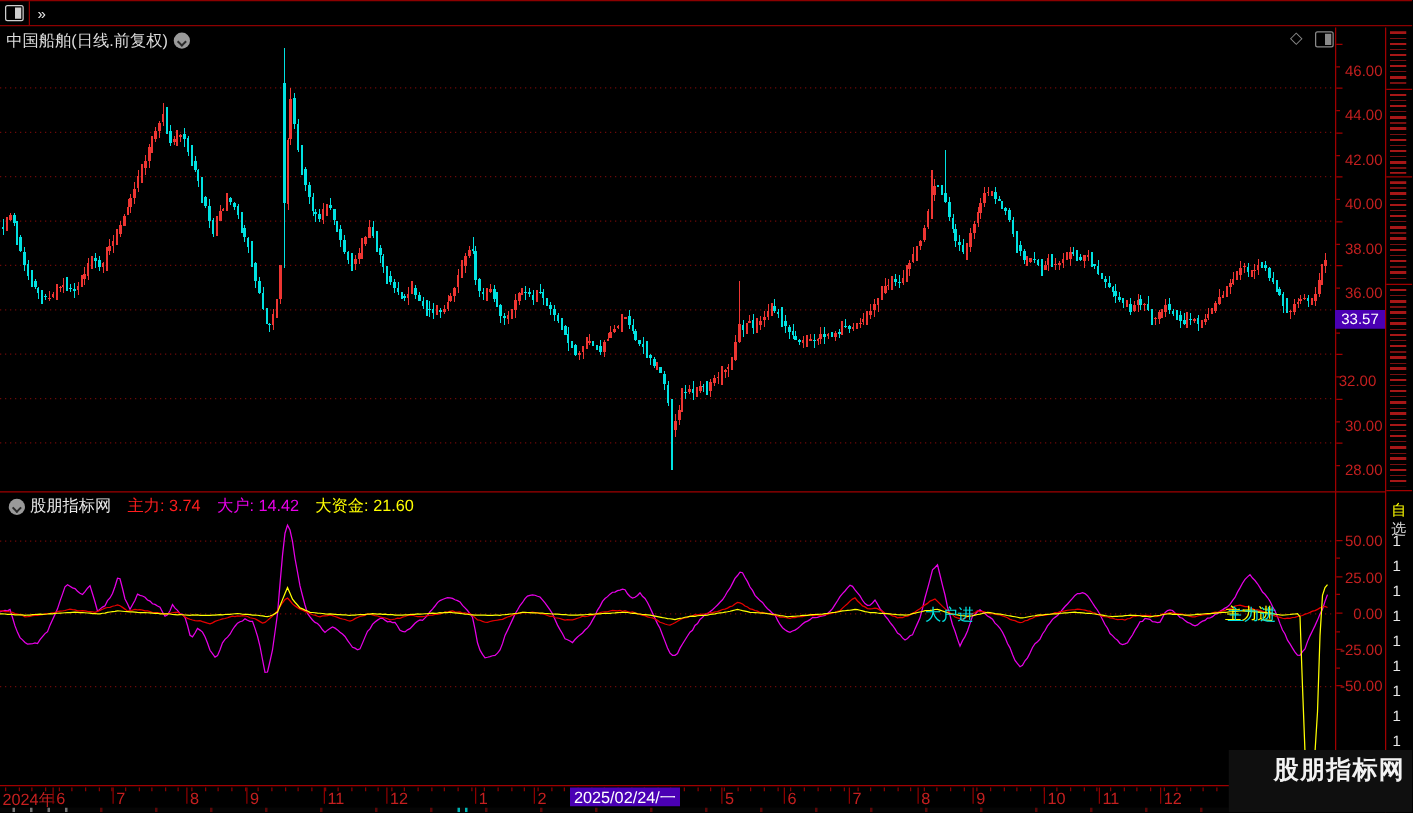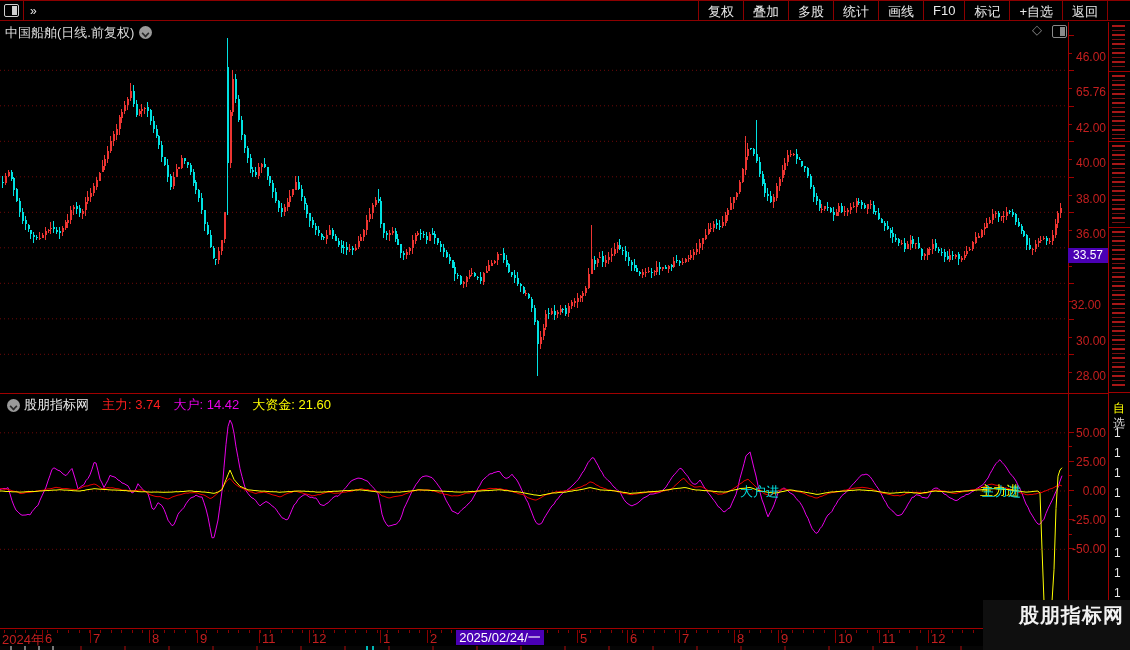--- a/index.html
+++ b/index.html
@@ -69,31 +69,20 @@
 </head>
 <body>
 
 <div id="screen">
 
   <div id="topbar">
     <div id="tl-iconbox">
       <div class="halficon"></div>
     </div>
     <span class="more-arrow">»</span>
-    <div id="rightbtns">
-        <span class="rbtn">复权</span>
-        <span class="rbtn">叠加</span>
-        <span class="rbtn">多股</span>
-        <span class="rbtn">统计</span>
-        <span class="rbtn">画线</span>
-        <span class="rbtn">F10</span>
-        <span class="rbtn">标记</span>
-        <span class="rbtn">+自选</span>
-        <span class="rbtn">返回</span>
-      </div>
   </div>
 
   <div id="main-title"><span>中国船舶(日线.前复权)</span><span class="chev-circle"></span></div>
   <span id="diamond-icon">◇</span>
   <div id="layout-icon"></div>
   <svg id="main-svg" width="1068" height="371">
       <line x1="0" y1="48.3" x2="1066" y2="48.3" stroke="#6e0909" stroke-width="1" stroke-dasharray="1 3"></line>
       <line x1="0" y1="83.8" x2="1066" y2="83.8" stroke="#6e0909" stroke-width="1" stroke-dasharray="1 3"></line>
       <line x1="0" y1="119.3" x2="1066" y2="119.3" stroke="#6e0909" stroke-width="1" stroke-dasharray="1 3"></line>
       <line x1="0" y1="154.8" x2="1066" y2="154.8" stroke="#6e0909" stroke-width="1" stroke-dasharray="1 3"></line>
@@ -104,21 +93,21 @@
       <line x1="0" y1="332.3" x2="1066" y2="332.3" stroke="#6e0909" stroke-width="1" stroke-dasharray="1 3"></line>
       <path d="M2.5 153.5V165.6M11.5 148.4V158.7M13.5 154.5V174.1M16.5 166.2V179.7M19.5 175.8V194.9M22.5 186.0V202.3M25.5 193.7V207.5M28.5 201.5V209.5M30.5 207.6V217.1M33.5 209.6V221.1M36.5 212.8V218.0M53.5 199.4V210.6M56.5 204.9V211.5M59.5 204.7V216.7M76.5 180.2V192.0M79.5 182.8V194.8M133.5 63.2V85.2M136.5 78.1V94.9M147.5 80.1V95.2M150.5 86.6V102.6M153.5 94.1V110.9M156.5 103.1V115.7M158.5 113.2V127.4M161.5 119.4V140.3M164.5 134.8V144.3M167.5 137.0V160.0M170.5 152.3V167.8M184.5 135.6V142.1M187.5 139.5V145.8M190.5 141.4V153.1M193.5 147.3V164.0M195.5 158.2V171.8M198.5 167.2V180.0M201.5 170.7V191.5M204.5 187.5V208.5M207.5 199.6V212.8M210.5 207.6V226.1M213.5 224.2V237.4M215.5 236.7V243.4M227.5 16.4V192.5M235.5 52.3V81.2M238.5 73.0V99.9M241.5 94.2V117.6M244.5 111.5V130.7M247.5 123.8V140.8M250.5 132.3V151.0M252.5 145.1V155.4M255.5 145.1V155.2M264.5 136.3V145.6M267.5 144.9V158.3M269.5 154.4V163.9M272.5 157.9V175.9M275.5 165.6V181.3M278.5 178.4V189.5M281.5 180.7V194.8M298.5 154.4V168.3M301.5 162.6V179.3M304.5 174.1V188.2M306.5 181.4V196.0M309.5 191.0V205.3M312.5 194.6V205.6M315.5 201.3V212.5M318.5 203.7V213.7M321.5 211.4V217.5M323.5 213.5V218.4M332.5 205.9V217.0M335.5 211.9V218.8M338.5 215.8V224.8M341.5 218.2V231.0M343.5 219.1V231.8M346.5 220.1V233.2M352.5 224.1V232.6M378.5 167.2V181.0M380.5 174.5V206.0M383.5 200.5V215.5M386.5 208.7V217.6M395.5 205.7V219.7M397.5 211.8V223.2M400.5 221.5V236.0M403.5 228.5V237.6M420.5 207.1V217.7M423.5 208.6V215.5M426.5 210.1V222.0M432.5 205.5V213.2M434.5 209.1V221.8M437.5 216.1V222.5M440.5 219.3V230.3M443.5 222.3V235.1M446.5 228.1V236.3M449.5 232.3V242.0M452.5 237.8V246.0M454.5 239.8V258.5M457.5 250.5V256.6M460.5 253.1V262.6M474.5 250.4V254.5M477.5 253.7V258.0M480.5 250.2V261.6M503.5 225.6V241.2M506.5 233.2V245.2M508.5 241.4V250.8M511.5 249.8V254.5M514.5 247.9V261.0M517.5 250.4V264.4M520.5 261.2V269.6M523.5 263.8V272.4M528.5 271.2V276.6M531.5 275.1V289.7M534.5 283.1V302.5M537.5 297.5V353.6M548.5 285.8V296.8M554.5 283.1V298.2M562.5 285.5V291.2M565.5 282.6V293.8M594.5 234.0V247.7M602.5 229.2V244.9M619.5 217.2V228.0M622.5 225.4V232.7M625.5 223.7V239.3M628.5 229.8V244.4M631.5 237.8V248.8M634.5 237.0V249.2M636.5 242.6V250.2M639.5 248.9V253.7M651.5 245.5V256.0M659.5 239.7V252.9M665.5 243.4V247.2M671.5 241.5V248.5M676.5 232.9V240.7M679.5 238.2V244.4M716.5 196.8V206.7M719.5 197.7V208.0M750.5 126.2V127.5M753.5 126.0V133.6M756.5 98.0V140.6M759.5 135.2V155.0M762.5 149.3V164.2M764.5 156.8V175.4M767.5 165.6V178.9M770.5 169.0V181.4M796.5 127.2V141.5M799.5 134.6V138.4M801.5 138.8V144.8M804.5 143.7V149.6M807.5 144.7V155.9M810.5 151.6V167.3M813.5 162.8V180.4M816.5 171.1V182.7M819.5 177.1V188.9M827.5 179.7V188.5M830.5 185.0V191.1M833.5 185.1V198.7M841.5 181.2V191.2M858.5 175.8V182.6M861.5 177.6V187.1M864.5 181.0V187.1M873.5 179.2V191.9M875.5 188.9V193.1M878.5 186.2V198.0M881.5 196.4V201.4M884.5 199.0V208.5M887.5 198.8V208.4M890.5 206.4V215.9M892.5 204.9V220.6M895.5 211.6V219.5M898.5 216.0V224.2M904.5 216.0V230.0M912.5 213.9V226.3M918.5 215.0V227.0M921.5 225.5V238.0M935.5 216.7V228.8M938.5 224.8V230.7M941.5 226.1V234.0M944.5 226.6V240.1M947.5 228.7V238.2M952.5 228.6V237.6M958.5 229.6V242.9M998.5 188.6V199.8M1009.5 187.7V192.4M1012.5 186.5V195.0M1015.5 191.4V202.7M1018.5 195.7V205.0M1021.5 202.1V211.8M1023.5 207.8V214.6M1026.5 211.5V228.3M1029.5 216.4V228.4M1046.5 214.3V223.4" stroke="#00e1e1" stroke-width="1" fill="none" shape-rendering="crispEdges"></path>
       <path d="M1.5 159.6h2v1.6h-2zM10.5 149.7h2v6.8h-2zM12.5 156.4h2v11.7h-2zM15.5 167.3h2v11.5h-2zM18.5 179.2h2v11.0h-2zM21.5 189.5h2v9.0h-2zM24.5 197.6h2v4.1h-2zM27.5 202.6h2v4.8h-2zM29.5 208.2h2v4.2h-2zM32.5 212.5h2v2.7h-2zM35.5 214.8h2v1.0h-2zM52.5 205.4h2v1.8h-2zM55.5 208.1h2v1.4h-2zM58.5 209.4h2v1.3h-2zM75.5 184.1h2v2.8h-2zM78.5 186.0h2v5.3h-2zM132.5 69.0h2v12.8h-2zM135.5 82.4h2v10.1h-2zM146.5 85.3h2v4.0h-2zM149.5 88.4h2v10.8h-2zM152.5 98.8h2v8.2h-2zM155.5 106.8h2v7.2h-2zM157.5 114.0h2v8.8h-2zM160.5 122.8h2v12.0h-2zM163.5 135.4h2v7.1h-2zM166.5 142.7h2v12.0h-2zM169.5 154.0h2v10.8h-2zM183.5 136.0h2v3.3h-2zM186.5 140.0h2v3.4h-2zM189.5 143.1h2v6.9h-2zM192.5 150.0h2v10.6h-2zM194.5 160.1h2v7.4h-2zM197.5 168.3h2v7.2h-2zM200.5 175.9h2v11.6h-2zM203.5 188.2h2v14.2h-2zM206.5 202.8h2v9.5h-2zM209.5 212.5h2v12.6h-2zM212.5 225.7h2v10.4h-2zM214.5 236.9h2v1.0h-2zM226.5 44.7h2v95.8h-2zM234.5 56.7h2v20.2h-2zM237.5 77.1h2v20.8h-2zM240.5 97.9h2v15.5h-2zM243.5 113.0h2v13.1h-2zM246.5 126.3h2v9.5h-2zM249.5 135.7h2v11.2h-2zM251.5 147.7h2v1.8h-2zM254.5 149.5h2v3.8h-2zM263.5 142.2h2v2.4h-2zM266.5 145.2h2v8.7h-2zM268.5 154.4h2v6.5h-2zM271.5 161.2h2v8.8h-2zM274.5 169.9h2v9.5h-2zM277.5 179.2h2v7.0h-2zM280.5 185.8h2v4.3h-2zM297.5 159.5h2v7.2h-2zM300.5 166.9h2v8.4h-2zM303.5 176.0h2v6.3h-2zM305.5 183.0h2v8.5h-2zM308.5 191.1h2v8.1h-2zM311.5 198.4h2v4.8h-2zM314.5 203.6h2v4.8h-2zM317.5 208.3h2v3.0h-2zM320.5 211.8h2v3.2h-2zM322.5 214.5h2v1.9h-2zM331.5 208.4h2v5.7h-2zM334.5 214.2h2v4.5h-2zM337.5 218.5h2v4.4h-2zM340.5 223.0h2v2.6h-2zM342.5 225.2h2v1.0h-2zM345.5 225.1h2v3.1h-2zM351.5 226.2h2v1.7h-2zM377.5 176.8h2v2.1h-2zM379.5 178.5h2v23.1h-2zM382.5 201.0h2v9.6h-2zM385.5 211.2h2v1.8h-2zM394.5 209.1h2v8.1h-2zM396.5 217.0h2v5.6h-2zM399.5 222.0h2v8.9h-2zM402.5 230.7h2v1.9h-2zM419.5 211.4h2v1.0h-2zM422.5 211.5h2v1.8h-2zM425.5 213.6h2v4.6h-2zM431.5 211.3h2v1.4h-2zM433.5 211.9h2v4.5h-2zM436.5 216.4h2v4.6h-2zM439.5 221.6h2v3.7h-2zM442.5 225.5h2v4.7h-2zM445.5 229.9h2v5.2h-2zM448.5 234.6h2v4.4h-2zM451.5 238.4h2v7.3h-2zM453.5 244.9h2v7.5h-2zM456.5 252.5h2v1.7h-2zM459.5 254.3h2v7.6h-2zM473.5 250.8h2v3.6h-2zM476.5 255.1h2v1.0h-2zM479.5 254.6h2v4.8h-2zM502.5 231.0h2v7.3h-2zM505.5 237.9h2v4.8h-2zM507.5 242.4h2v7.5h-2zM510.5 249.8h2v3.1h-2zM513.5 252.8h2v2.7h-2zM516.5 255.6h2v5.9h-2zM519.5 261.7h2v2.7h-2zM522.5 265.1h2v5.8h-2zM527.5 271.7h2v4.7h-2zM530.5 276.8h2v8.8h-2zM533.5 286.0h2v14.1h-2zM536.5 299.4h2v22.9h-2zM547.5 291.3h2v1.0h-2zM553.5 289.0h2v3.5h-2zM561.5 286.7h2v1.0h-2zM564.5 285.9h2v5.6h-2zM593.5 237.7h2v4.1h-2zM601.5 233.9h2v6.5h-2zM618.5 223.0h2v4.0h-2zM621.5 227.7h2v1.7h-2zM624.5 228.6h2v6.0h-2zM627.5 234.6h2v4.3h-2zM630.5 239.5h2v3.9h-2zM633.5 242.9h2v3.4h-2zM635.5 246.4h2v3.7h-2zM638.5 249.9h2v2.0h-2zM650.5 249.8h2v1.0h-2zM658.5 245.2h2v2.0h-2zM664.5 244.7h2v2.2h-2zM670.5 243.4h2v1.5h-2zM675.5 238.4h2v1.0h-2zM678.5 238.5h2v2.3h-2zM715.5 201.3h2v2.1h-2zM718.5 203.7h2v1.0h-2zM749.5 126.3h2v1.0h-2zM752.5 127.3h2v4.5h-2zM755.5 132.3h2v7.1h-2zM758.5 139.7h2v11.8h-2zM761.5 152.0h2v9.5h-2zM763.5 160.8h2v9.9h-2zM766.5 171.6h2v2.6h-2zM769.5 174.0h2v5.5h-2zM795.5 131.6h2v5.7h-2zM798.5 137.4h2v1.0h-2zM800.5 138.9h2v5.0h-2zM803.5 144.4h2v2.0h-2zM806.5 146.3h2v7.8h-2zM809.5 153.7h2v11.5h-2zM812.5 165.4h2v9.7h-2zM815.5 174.3h2v4.7h-2zM818.5 178.4h2v7.9h-2zM826.5 184.8h2v1.0h-2zM829.5 185.6h2v4.4h-2zM832.5 189.7h2v3.4h-2zM840.5 184.2h2v5.4h-2zM857.5 179.9h2v1.0h-2zM860.5 180.4h2v2.8h-2zM863.5 183.3h2v2.6h-2zM872.5 182.6h2v7.4h-2zM874.5 189.2h2v1.2h-2zM877.5 190.8h2v6.5h-2zM880.5 196.5h2v4.1h-2zM883.5 200.8h2v2.9h-2zM886.5 204.1h2v3.2h-2zM889.5 207.8h2v3.5h-2zM891.5 210.5h2v4.5h-2zM894.5 215.5h2v2.1h-2zM897.5 216.7h2v3.9h-2zM903.5 221.1h2v6.3h-2zM911.5 217.4h2v4.4h-2zM917.5 221.2h2v4.6h-2zM920.5 226.5h2v7.1h-2zM934.5 221.3h2v4.8h-2zM937.5 226.6h2v2.8h-2zM940.5 229.5h2v1.0h-2zM943.5 230.2h2v4.4h-2zM946.5 234.2h2v2.9h-2zM951.5 233.2h2v1.0h-2zM957.5 232.2h2v4.9h-2zM997.5 191.4h2v3.9h-2zM1008.5 189.4h2v1.0h-2zM1011.5 189.8h2v2.7h-2zM1014.5 192.4h2v8.0h-2zM1017.5 200.2h2v3.3h-2zM1020.5 203.7h2v5.1h-2zM1022.5 209.4h2v4.2h-2zM1025.5 213.4h2v9.7h-2zM1028.5 222.5h2v4.8h-2zM1045.5 216.1h2v2.8h-2z" fill="#00e1e1" shape-rendering="crispEdges"></path>
       <path d="M5.5 151.4V162.9M8.5 148.1V154.8M39.5 210.4V218.4M42.5 211.2V216.1M45.5 205.2V217.7M48.5 206.8V211.2M50.5 200.3V212.0M62.5 203.8V214.1M65.5 198.3V207.8M67.5 191.7V206.3M70.5 184.3V202.1M73.5 182.9V193.4M82.5 187.4V196.5M85.5 175.4V194.4M87.5 169.1V182.1M90.5 165.7V180.2M93.5 161.4V173.8M96.5 155.0V167.8M99.5 149.5V158.7M102.5 137.5V150.2M104.5 133.4V148.3M107.5 123.9V141.2M110.5 114.1V131.3M113.5 109.0V124.2M116.5 101.6V117.8M119.5 93.1V112.6M121.5 87.0V100.7M124.5 79.2V91.9M127.5 74.8V88.1M130.5 60.7V78.9M139.5 87.0V93.7M141.5 82.3V95.0M144.5 85.4V91.8M173.5 150.4V166.5M176.5 141.8V154.5M178.5 144.5V147.1M181.5 132.7V147.1M218.5 225.4V242.0M221.5 217.5V232.6M224.5 189.6V220.9M230.5 88.0V145.8M232.5 48.3V93.9M258.5 140.5V156.8M261.5 140.8V150.5M284.5 181.9V194.3M287.5 176.2V189.2M289.5 168.0V184.9M292.5 166.5V174.9M295.5 153.9V168.2M326.5 207.6V222.2M329.5 202.5V213.1M349.5 222.3V229.9M355.5 221.9V229.2M358.5 213.6V227.0M360.5 212.0V219.4M363.5 207.2V219.4M366.5 193.1V212.6M369.5 186.1V200.4M372.5 180.7V196.7M375.5 175.1V184.5M389.5 208.0V218.8M392.5 204.9V212.7M406.5 227.1V237.0M409.5 225.4V233.1M412.5 212.8V232.1M415.5 211.3V222.3M417.5 208.6V213.9M429.5 210.0V219.4M463.5 258.8V265.8M466.5 254.4V265.3M469.5 247.5V257.3M471.5 245.5V254.3M483.5 249.8V263.4M486.5 244.4V250.8M488.5 238.4V248.7M491.5 238.0V244.2M494.5 237.6V241.5M497.5 229.5V243.2M500.5 231.8V232.8M525.5 267.6V273.9M540.5 309.2V327.4M543.5 302.1V318.3M545.5 288.0V307.5M551.5 285.7V293.2M557.5 287.5V295.5M560.5 282.9V292.6M568.5 281.3V295.2M571.5 278.0V287.0M574.5 275.6V285.1M577.5 270.9V285.9M580.5 273.3V280.2M582.5 268.9V279.7M585.5 263.8V274.2M588.5 246.1V266.5M591.5 202.7V252.3M597.5 236.3V245.0M599.5 230.2V236.2M605.5 232.5V244.6M608.5 230.4V242.1M611.5 226.4V239.9M614.5 221.1V234.3M617.5 220.0V230.7M642.5 246.8V256.0M645.5 246.1V255.4M648.5 244.9V250.6M654.5 248.0V253.8M656.5 239.3V253.1M662.5 244.6V249.1M668.5 243.0V250.5M673.5 234.5V246.0M682.5 236.1V242.6M685.5 236.0V241.1M688.5 232.7V240.1M690.5 228.1V238.3M693.5 226.6V237.9M696.5 220.9V232.9M699.5 217.4V231.7M702.5 216.3V227.6M705.5 206.6V217.7M708.5 200.6V212.9M710.5 201.1V209.9M713.5 198.5V209.9M722.5 194.2V205.8M725.5 190.0V203.9M727.5 185.6V199.0M730.5 175.2V188.3M733.5 174.5V186.9M736.5 169.9V178.3M739.5 157.6V171.5M742.5 145.5V161.1M745.5 114.0V153.1M747.5 121.1V138.4M773.5 172.0V185.7M776.5 160.5V179.4M779.5 155.1V169.4M782.5 143.3V159.6M784.5 136.0V153.4M787.5 127.9V143.7M790.5 127.8V134.8M793.5 130.7V134.4M821.5 182.4V191.0M824.5 184.1V188.7M836.5 186.8V194.0M838.5 181.3V194.4M844.5 184.4V193.7M847.5 186.4V194.2M850.5 180.7V192.4M853.5 179.8V186.3M856.5 175.9V190.7M867.5 181.8V192.4M870.5 177.6V187.1M901.5 217.8V223.2M907.5 218.7V227.2M910.5 212.9V227.8M915.5 220.6V226.5M924.5 231.3V238.1M927.5 226.3V237.5M929.5 225.4V232.7M932.5 217.4V231.9M949.5 227.4V240.4M955.5 232.0V236.5M961.5 233.6V240.3M964.5 229.4V237.7M966.5 224.2V234.0M969.5 224.6V228.8M972.5 219.1V228.7M975.5 209.5V221.8M978.5 210.7V216.4M981.5 206.7V215.5M984.5 201.4V213.4M986.5 195.9V206.0M989.5 194.7V202.0M992.5 186.5V201.9M995.5 188.7V196.1M1001.5 194.0V199.4M1003.5 189.4V201.0M1006.5 184.8V197.7M1032.5 226.2V233.0M1035.5 217.5V229.9M1038.5 216.3V224.5M1040.5 214.3V220.9M1043.5 213.5V218.2M1049.5 216.4V222.2M1052.5 207.8V222.9M1055.5 196.7V215.9M1057.5 189.0V206.1M1060.5 180.7V196.4" stroke="#ee3532" stroke-width="1" fill="none" shape-rendering="crispEdges"></path>
       <path d="M4.5 154.3h2v7.1h-2zM7.5 149.7h2v4.2h-2zM38.5 216.1h2v1.0h-2zM41.5 213.3h2v2.5h-2zM44.5 208.6h2v3.9h-2zM47.5 207.5h2v1.0h-2zM49.5 206.3h2v1.0h-2zM61.5 206.4h2v3.6h-2zM64.5 200.2h2v6.1h-2zM66.5 197.5h2v3.5h-2zM69.5 188.1h2v10.3h-2zM72.5 184.6h2v2.6h-2zM81.5 188.7h2v2.8h-2zM84.5 179.5h2v8.7h-2zM86.5 175.1h2v4.0h-2zM89.5 170.7h2v4.3h-2zM92.5 164.4h2v6.2h-2zM95.5 157.7h2v7.1h-2zM98.5 150.5h2v8.0h-2zM101.5 143.6h2v6.2h-2zM103.5 136.5h2v7.3h-2zM106.5 128.8h2v7.9h-2zM109.5 119.0h2v9.7h-2zM112.5 112.3h2v7.1h-2zM115.5 106.7h2v6.0h-2zM118.5 95.3h2v11.5h-2zM120.5 90.0h2v5.6h-2zM123.5 82.6h2v6.5h-2zM126.5 76.7h2v5.9h-2zM129.5 69.3h2v6.5h-2zM138.5 89.4h2v2.5h-2zM140.5 86.9h2v2.1h-2zM143.5 85.8h2v1.5h-2zM172.5 155.3h2v9.1h-2zM175.5 147.0h2v7.5h-2zM177.5 145.1h2v1.5h-2zM180.5 136.4h2v9.2h-2zM217.5 229.0h2v8.6h-2zM220.5 218.0h2v11.0h-2zM223.5 190.0h2v27.4h-2zM229.5 90.1h2v50.8h-2zM231.5 57.0h2v32.5h-2zM257.5 145.2h2v8.8h-2zM260.5 142.2h2v3.0h-2zM283.5 185.2h2v4.4h-2zM286.5 180.0h2v5.0h-2zM288.5 173.5h2v6.1h-2zM291.5 167.4h2v5.8h-2zM294.5 159.5h2v8.5h-2zM325.5 213.4h2v3.3h-2zM328.5 207.9h2v5.1h-2zM348.5 226.7h2v1.2h-2zM354.5 225.5h2v2.3h-2zM357.5 219.3h2v5.9h-2zM359.5 215.0h2v4.1h-2zM362.5 208.3h2v6.8h-2zM365.5 197.9h2v9.9h-2zM368.5 191.8h2v5.3h-2zM371.5 182.8h2v8.3h-2zM374.5 177.6h2v5.2h-2zM388.5 210.7h2v2.3h-2zM391.5 209.0h2v2.3h-2zM405.5 230.0h2v3.2h-2zM408.5 225.8h2v3.4h-2zM411.5 217.8h2v8.5h-2zM414.5 212.5h2v6.2h-2zM416.5 211.3h2v1.5h-2zM428.5 211.6h2v7.3h-2zM462.5 260.4h2v1.4h-2zM465.5 254.9h2v4.7h-2zM468.5 252.9h2v1.6h-2zM470.5 250.6h2v1.5h-2zM482.5 251.3h2v8.3h-2zM485.5 249.4h2v1.1h-2zM487.5 243.4h2v5.2h-2zM490.5 241.2h2v2.7h-2zM493.5 238.5h2v2.1h-2zM496.5 232.3h2v5.5h-2zM499.5 231.8h2v1.0h-2zM524.5 271.0h2v1.0h-2zM539.5 314.6h2v7.4h-2zM542.5 305.7h2v8.4h-2zM544.5 291.9h2v13.3h-2zM550.5 288.8h2v2.8h-2zM556.5 289.9h2v2.1h-2zM559.5 287.1h2v3.3h-2zM567.5 283.7h2v7.4h-2zM570.5 280.2h2v4.0h-2zM573.5 279.3h2v1.4h-2zM576.5 275.7h2v4.3h-2zM579.5 274.1h2v1.5h-2zM581.5 271.3h2v2.2h-2zM584.5 265.8h2v5.4h-2zM587.5 251.6h2v14.1h-2zM590.5 236.8h2v15.1h-2zM596.5 236.6h2v4.3h-2zM598.5 234.8h2v1.2h-2zM604.5 238.3h2v2.3h-2zM607.5 235.0h2v3.1h-2zM610.5 231.8h2v2.4h-2zM613.5 226.8h2v4.7h-2zM616.5 223.0h2v3.9h-2zM641.5 250.2h2v2.4h-2zM644.5 249.8h2v1.0h-2zM647.5 249.4h2v1.0h-2zM653.5 249.1h2v1.3h-2zM655.5 245.3h2v4.2h-2zM661.5 245.2h2v1.5h-2zM667.5 244.0h2v3.3h-2zM672.5 239.0h2v5.5h-2zM681.5 239.7h2v1.4h-2zM684.5 237.2h2v2.9h-2zM687.5 236.0h2v1.0h-2zM689.5 233.1h2v2.4h-2zM692.5 229.8h2v3.6h-2zM695.5 226.9h2v2.9h-2zM698.5 221.2h2v4.9h-2zM701.5 216.4h2v5.5h-2zM704.5 212.7h2v4.0h-2zM707.5 206.5h2v5.5h-2zM709.5 205.8h2v1.0h-2zM712.5 201.8h2v4.1h-2zM721.5 200.3h2v3.8h-2zM724.5 193.2h2v7.9h-2zM726.5 188.1h2v4.8h-2zM729.5 181.0h2v6.8h-2zM732.5 174.8h2v6.5h-2zM735.5 171.1h2v3.4h-2zM738.5 160.0h2v10.2h-2zM741.5 147.0h2v12.9h-2zM744.5 134.5h2v13.1h-2zM746.5 126.5h2v7.4h-2zM772.5 175.0h2v4.9h-2zM775.5 164.0h2v11.6h-2zM778.5 157.1h2v7.1h-2zM781.5 147.7h2v8.6h-2zM783.5 140.5h2v7.9h-2zM786.5 132.6h2v7.4h-2zM789.5 131.7h2v1.0h-2zM792.5 131.8h2v1.0h-2zM820.5 186.8h2v1.0h-2zM823.5 184.2h2v3.1h-2zM835.5 189.6h2v4.1h-2zM837.5 184.0h2v5.7h-2zM843.5 188.9h2v1.0h-2zM846.5 188.0h2v1.7h-2zM849.5 185.2h2v2.9h-2zM852.5 184.3h2v1.0h-2zM855.5 179.3h2v5.7h-2zM866.5 181.9h2v4.6h-2zM869.5 182.2h2v1.0h-2zM900.5 221.3h2v1.0h-2zM906.5 221.8h2v4.9h-2zM909.5 218.1h2v3.7h-2zM914.5 220.9h2v1.3h-2zM923.5 232.2h2v1.3h-2zM926.5 227.2h2v5.7h-2zM928.5 226.5h2v1.0h-2zM931.5 222.1h2v5.1h-2zM948.5 232.9h2v5.1h-2zM954.5 232.9h2v1.6h-2zM960.5 235.6h2v2.1h-2zM963.5 233.1h2v2.4h-2zM965.5 229.1h2v3.3h-2zM968.5 227.4h2v1.0h-2zM971.5 220.4h2v6.3h-2zM974.5 215.4h2v5.9h-2zM977.5 213.8h2v2.3h-2zM980.5 207.5h2v7.1h-2zM983.5 204.7h2v2.5h-2zM985.5 201.0h2v4.5h-2zM988.5 197.8h2v3.0h-2zM991.5 192.2h2v5.7h-2zM994.5 190.6h2v1.0h-2zM1000.5 194.3h2v1.1h-2zM1002.5 193.8h2v1.1h-2zM1005.5 189.7h2v4.0h-2zM1031.5 226.9h2v1.0h-2zM1034.5 221.5h2v5.9h-2zM1037.5 219.3h2v1.9h-2zM1039.5 217.5h2v1.3h-2zM1042.5 216.1h2v1.0h-2zM1048.5 218.6h2v1.0h-2zM1051.5 212.8h2v5.8h-2zM1054.5 201.7h2v11.6h-2zM1056.5 191.4h2v10.0h-2zM1059.5 186.0h2v4.9h-2z" fill="#ee3532" shape-rendering="crispEdges"></path>
     </svg>
 
   <div id="main-axis">
       <div class="axlabel" style="top: 27.8px;">46.00</div>
       <div class="tick" style="top: 12.8px; width: 5px;"></div>
-      <div class="axlabel" style="top: 63.3px;">65.76</div>
+      <div class="axlabel" style="top: 63.3px;">44.00</div>
       <div class="tick" style="top: 48.3px; width: 5px;"></div>
       <div class="axlabel" style="top: 98.8px;">42.00</div>
       <div class="tick" style="top: 83.8px; width: 5px;"></div>
       <div class="axlabel" style="top: 134.3px;">40.00</div>
       <div class="tick" style="top: 119.3px; width: 5px;"></div>
       <div class="axlabel" style="top: 169.8px;">38.00</div>
       <div class="tick" style="top: 154.8px; width: 5px;"></div>
       <div class="axlabel" style="top: 205.3px;">36.00</div>
       <div class="tick" style="top: 190.3px; width: 5px;"></div>
       <div class="axlabel" style="top: 276.3px; text-align: center;">32.00</div>

